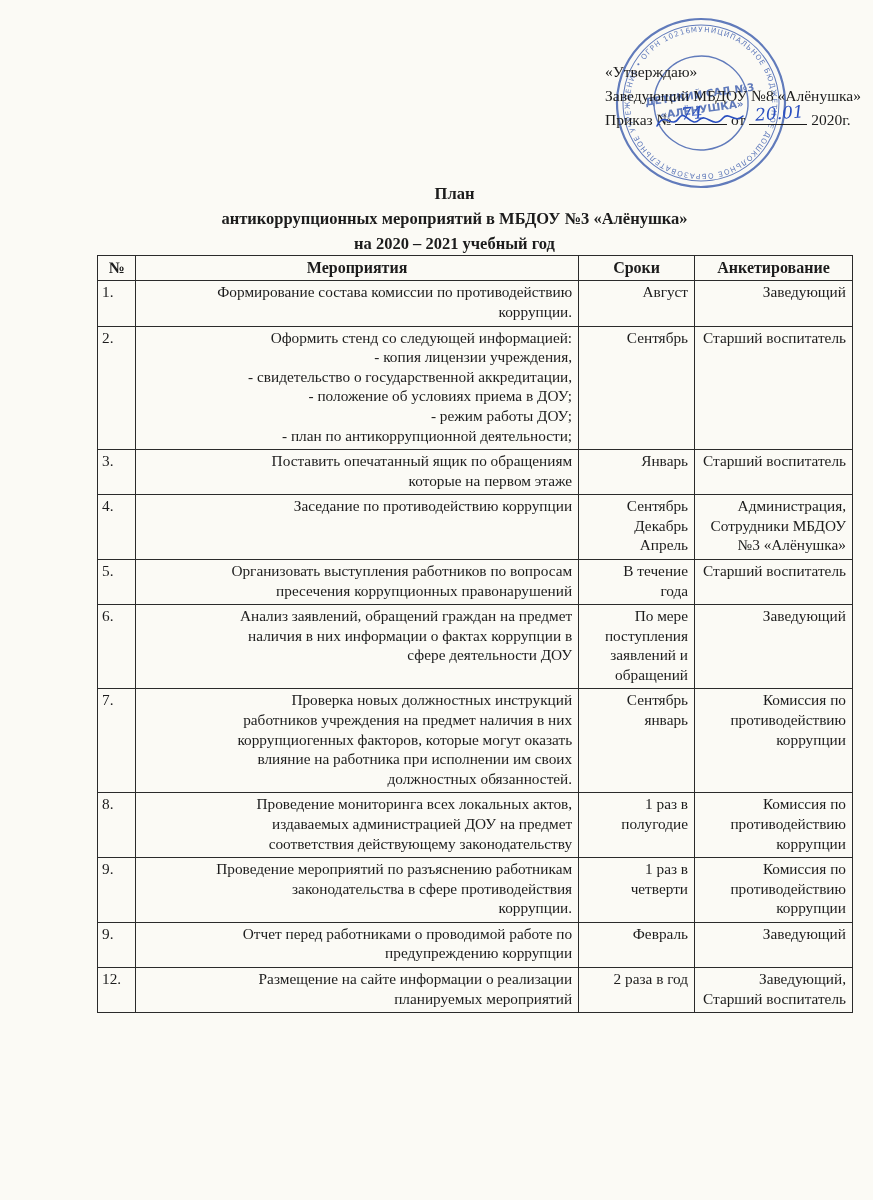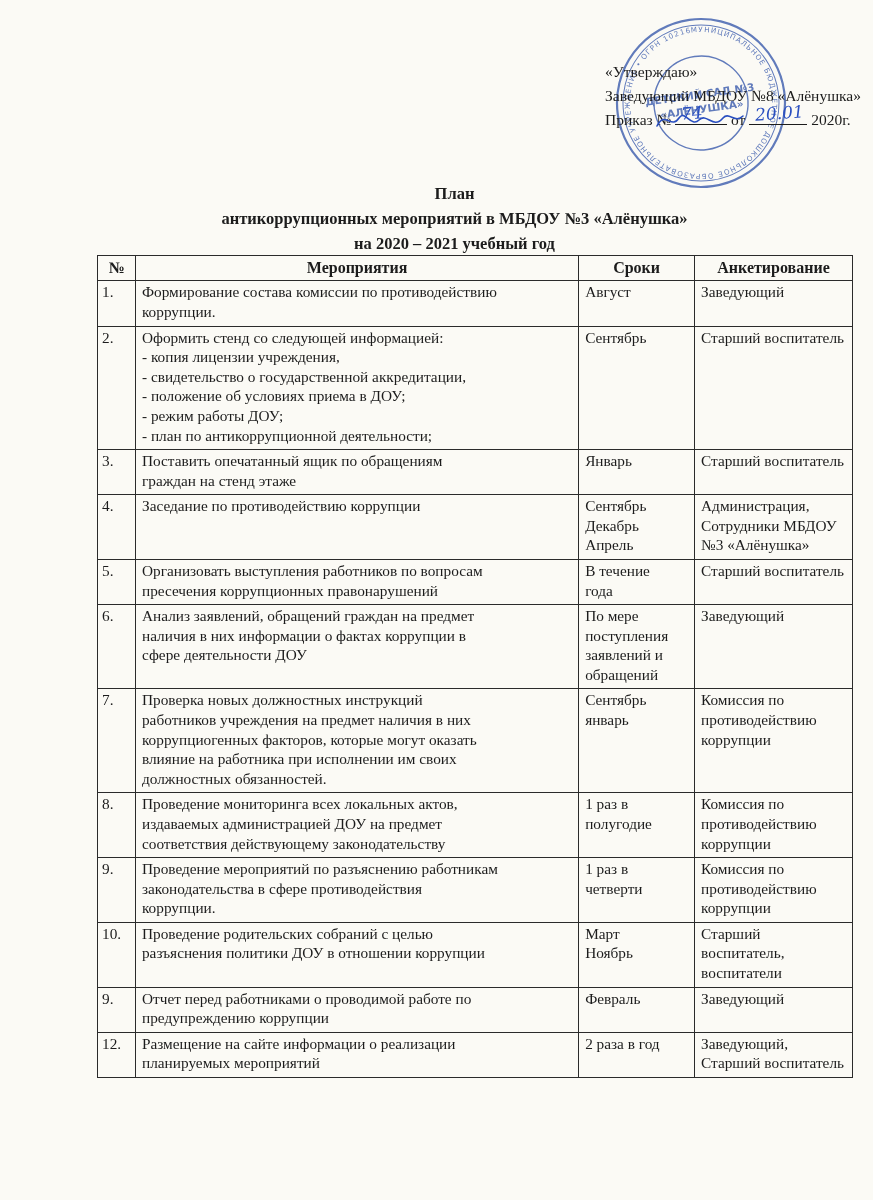--- a/index.html
+++ b/index.html
@@ -55,21 +55,21 @@
   .doc-table th, .doc-table td {
     border:1px solid #2b2b2b;
     padding:1px 6px 4px 6px;
     vertical-align:top;
   }
   .doc-table th {
     font-size:16px; font-weight:bold; text-align:center;
     padding-top:2px; padding-bottom:2px;
   }
   .doc-table td.num { padding-left:4px; padding-right:2px; }
-  .pre { white-space:pre-line; }
+  .pre { white-space:pre-line;text-align:right; }
 </style>
 </head>
 <body>
 
 <div class="page">
 
   <svg class="stamp" viewBox="0 0 178 178">
     <g fill="none" stroke="#3a5cb4">
       <circle cx="89" cy="89" r="84" stroke-width="2.2"></circle>
       <circle cx="89" cy="89" r="78" stroke-width="1"></circle>
@@ -136,21 +136,21 @@
 - свидетельство о государственной аккредитации,
 - положение об условиях приема в ДОУ;
 - режим работы ДОУ;
 - план по антикоррупционной деятельности;</td>
         <td class="pre">Сентябрь</td>
         <td class="pre">Старший воспитатель</td>
       </tr>
       <tr>
         <td class="num">3.</td>
         <td class="pre">Поставить опечатанный ящик по обращениям
-граждан на стенд этаже</td>
+которые на первом этаже</td>
         <td class="pre">Январь</td>
         <td class="pre">Старший воспитатель</td>
       </tr>
       <tr>
         <td class="num">4.</td>
         <td class="pre">Заседание по противодействию коррупции</td>
         <td class="pre">Сентябрь
 Декабрь
 Апрель</td>
         <td class="pre">Администрация,
@@ -205,30 +205,20 @@
         <td class="pre">Проведение мероприятий по разъяснению работникам
 законодательства в сфере противодействия
 коррупции.</td>
         <td class="pre">1 раз в
 четверти</td>
         <td class="pre">Комиссия по
 противодействию
 коррупции</td>
       </tr>
       <tr>
-        <td class="num">10.</td>
-        <td class="pre">Проведение родительских собраний с целью
-разъяснения политики ДОУ в отношении коррупции</td>
-        <td class="pre">Март
-Ноябрь</td>
-        <td class="pre">Старший
-воспитатель,
-воспитатели</td>
-      </tr>
-      <tr>
         <td class="num">9.</td>
         <td class="pre">Отчет перед работниками о проводимой работе по
 предупреждению коррупции</td>
         <td class="pre">Февраль</td>
         <td class="pre">Заведующий</td>
       </tr>
       <tr>
         <td class="num">12.</td>
         <td class="pre">Размещение на сайте информации о реализации
 планируемых мероприятий</td>

